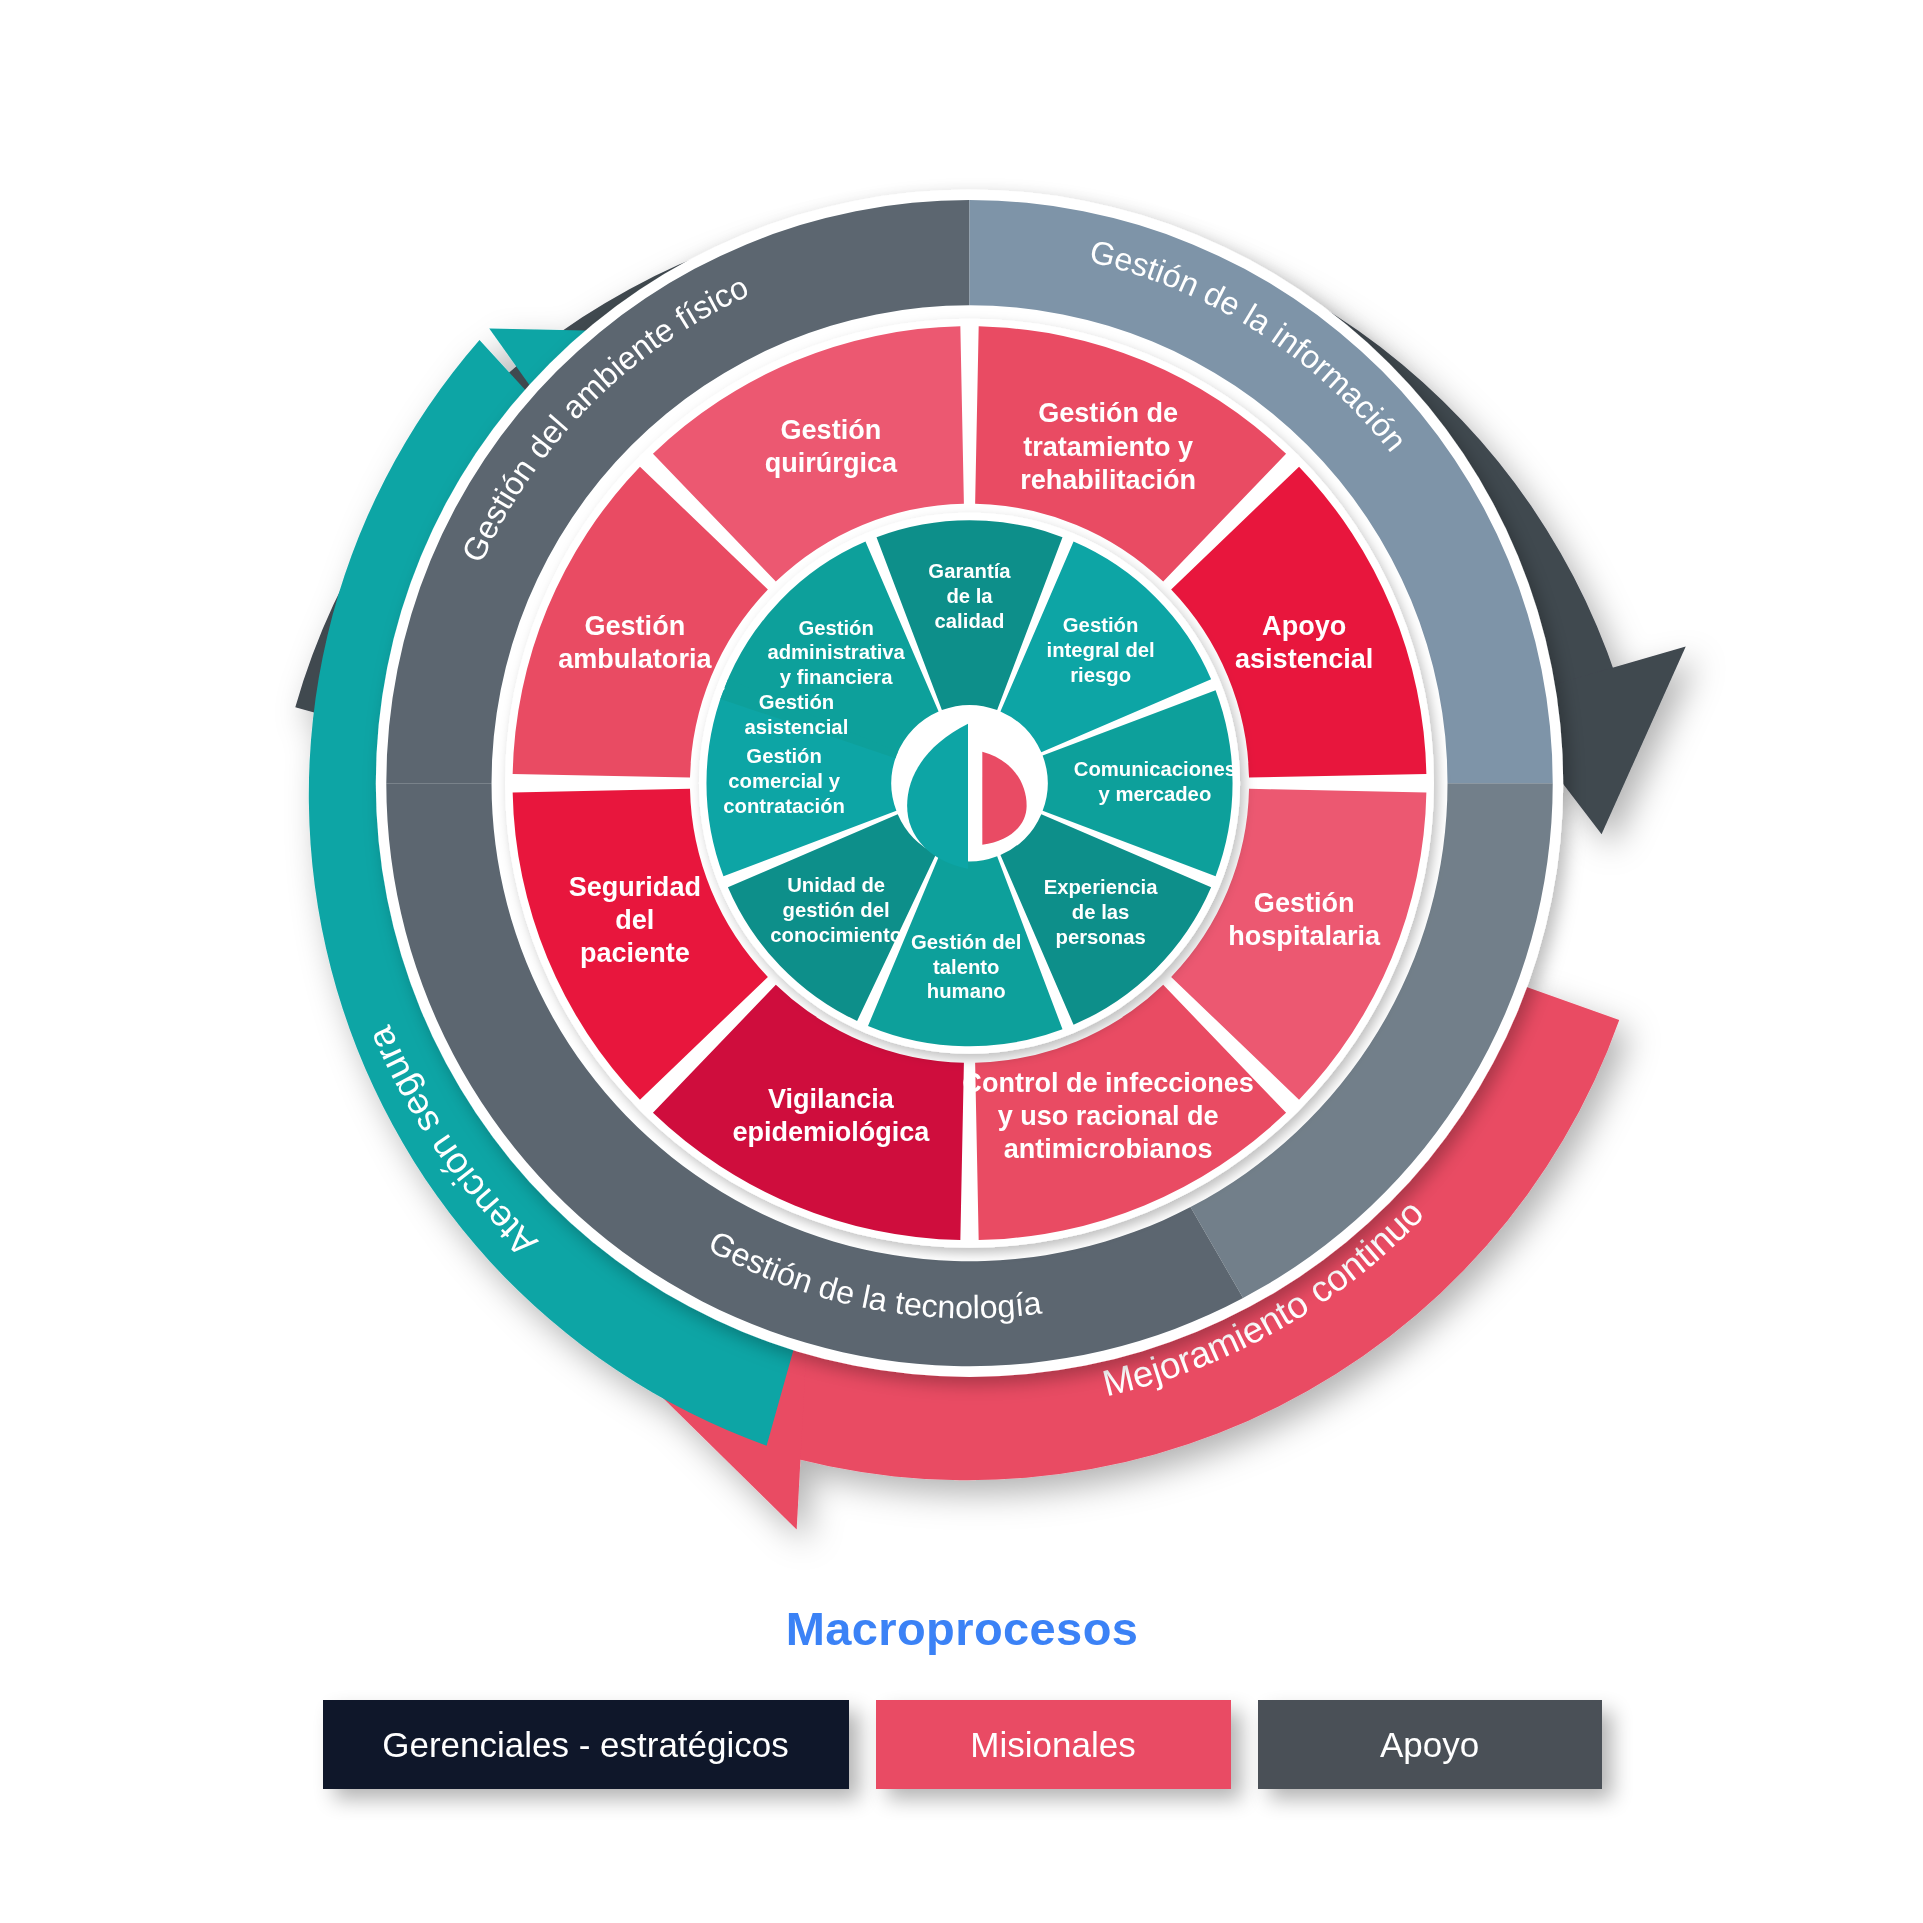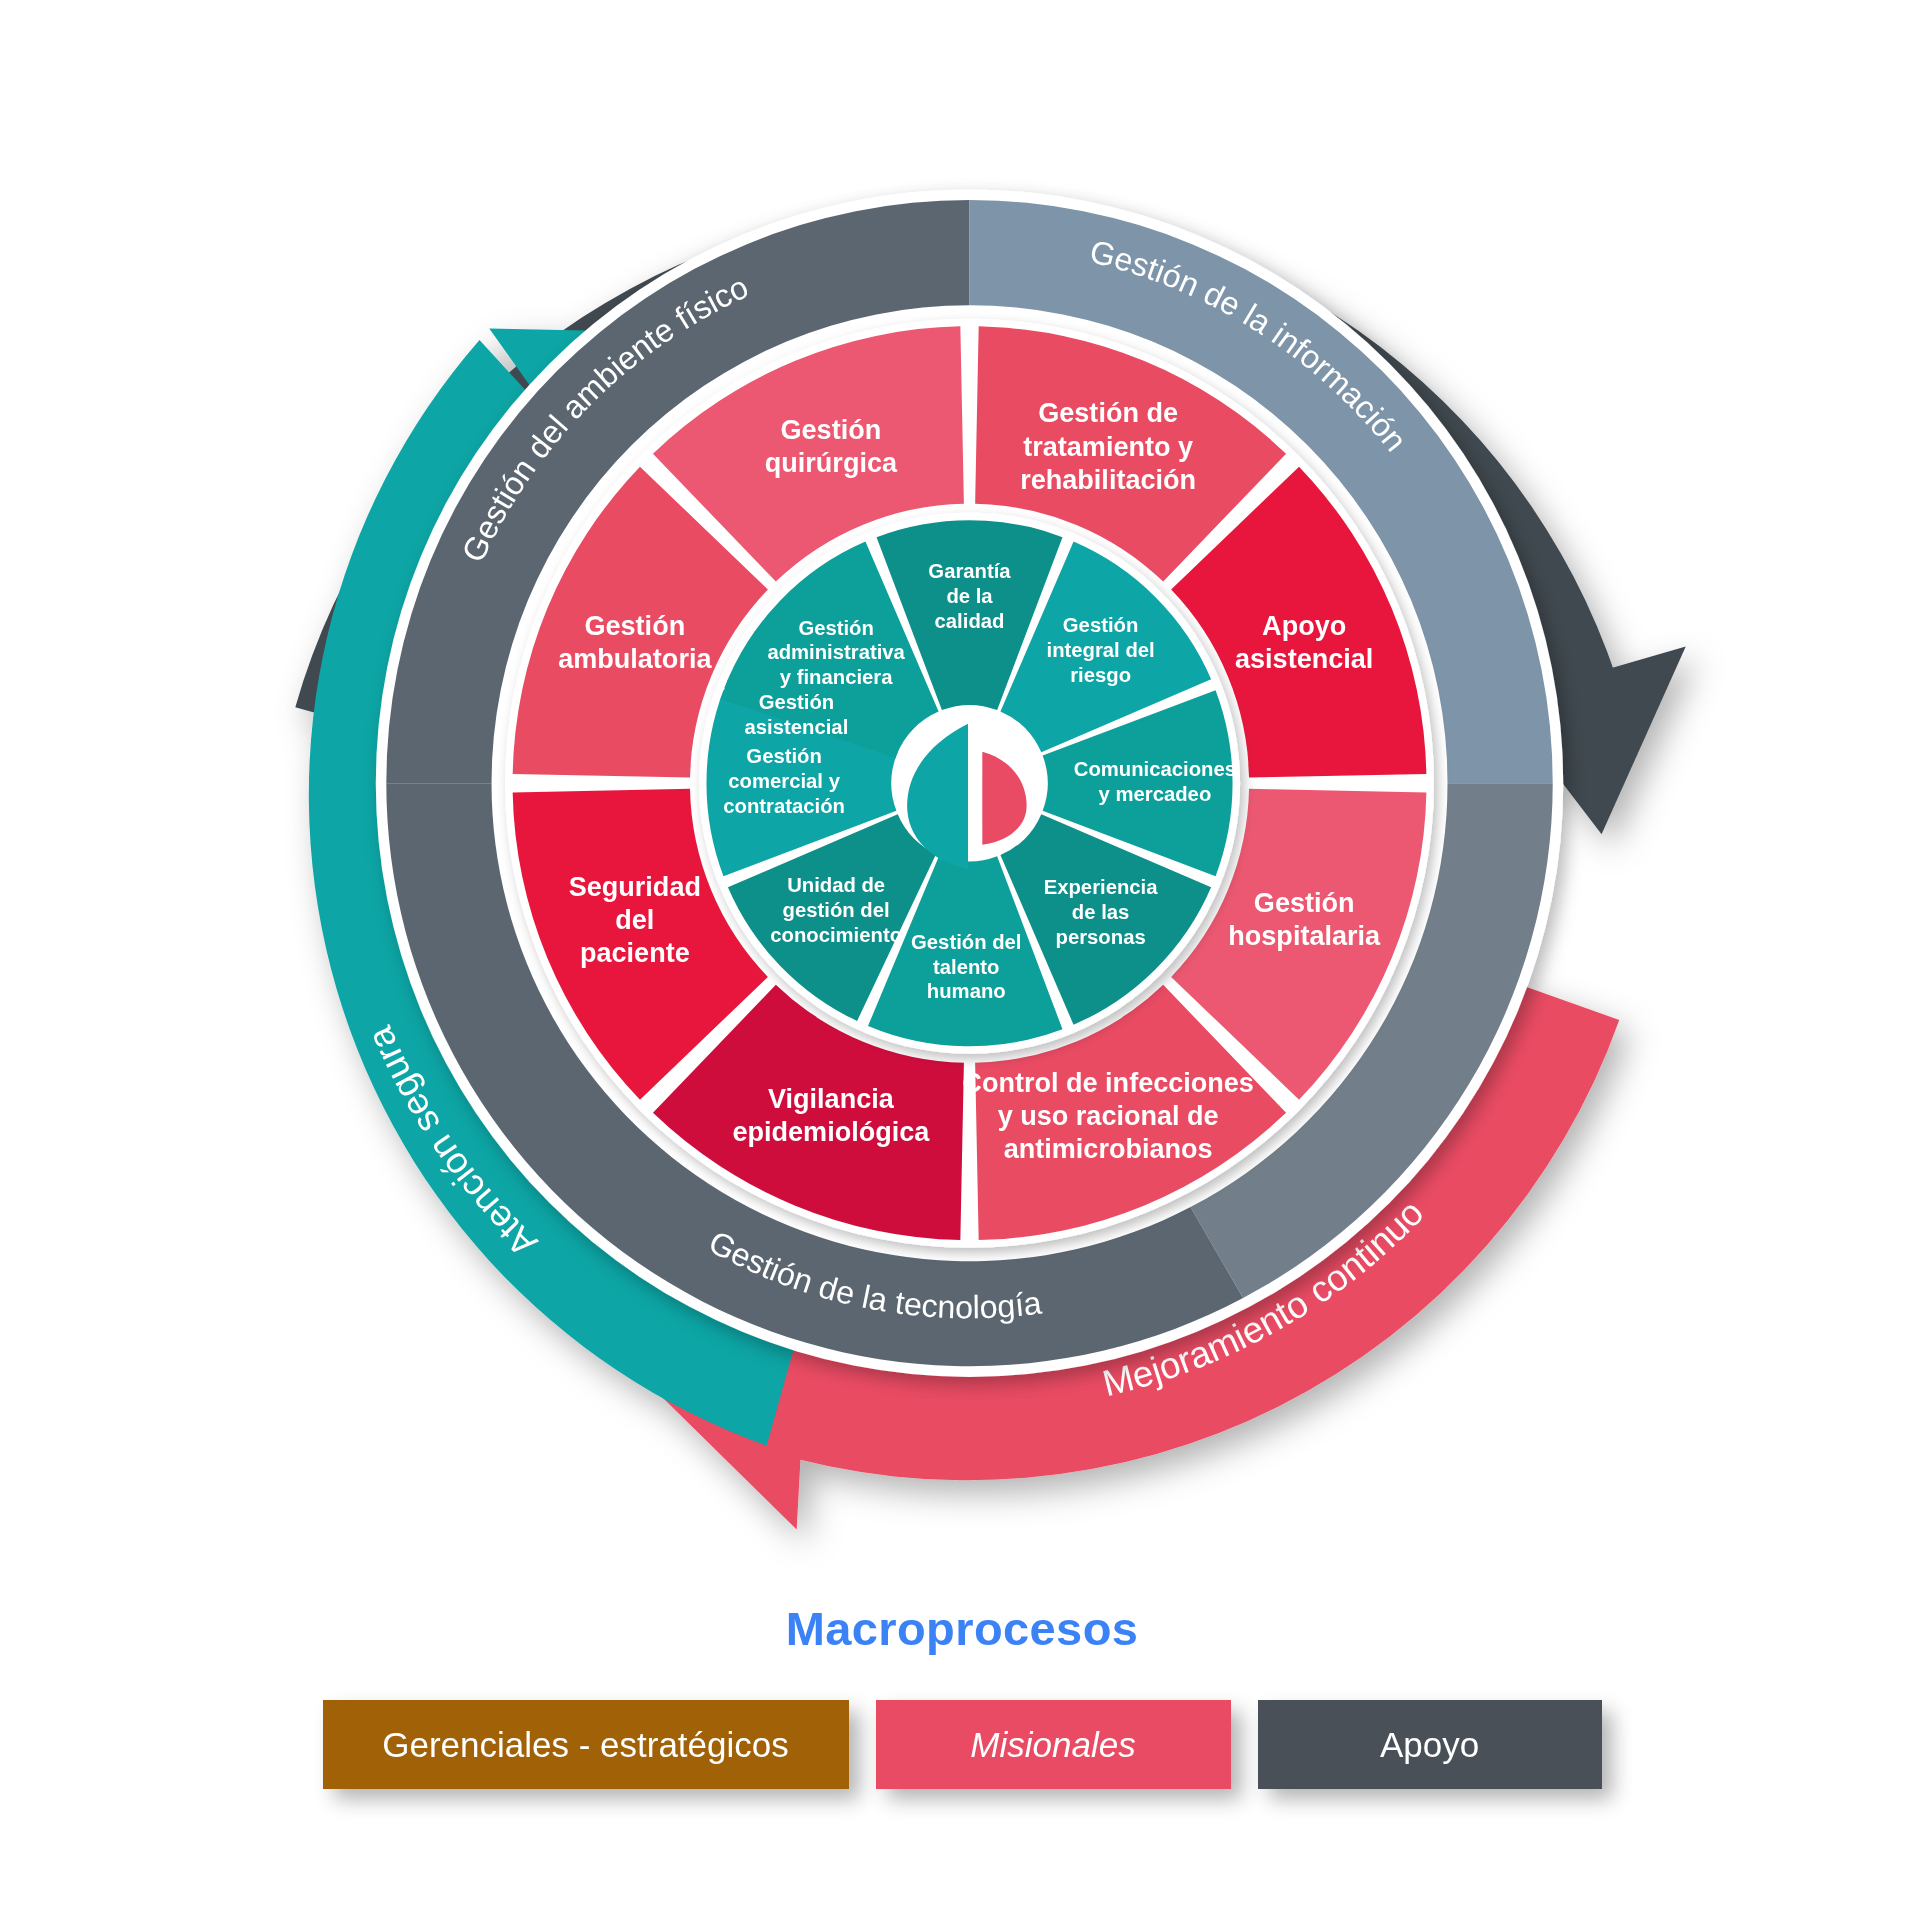--- a/index.html
+++ b/index.html
@@ -11,23 +11,23 @@
   .mid-label{font-size:36px;}
   .inner-label{font-size:27px;}
   .arc-label{fill:#ffffff;font-family:"Liberation Sans",sans-serif;font-weight:normal;font-size:43px;}
   .arc-label-outer{font-size:49px;}
   .legend-wrap{position:absolute;left:0;top:1601px;width:1924px;text-align:center;}
   .legend-title{font-family:"Liberation Sans",sans-serif;font-weight:bold;font-size:47px;color:#3b82f6;letter-spacing:0.4px;margin:0 0 44px 0;}
   .legend-row{display:flex;justify-content:center;align-items:flex-start;gap:27px;}
   .legend-chip{height:89px;display:flex;align-items:center;justify-content:center;
     color:#fff;font-size:35px;font-family:"Liberation Sans",sans-serif;
     box-shadow:10.5px 10.5px 19.5px rgba(0,0,0,.30);}
-  .chip-0{width:526px;background:#a16207;}
+  .chip-0{width:526px;background:#0f172a;}
   .chip-1{width:355px;background:#E8days;}
-  .chip-1{background:#E94B64;font-style:italic;}
+  .chip-1{background:#E94B64;}
   .chip-2{width:344px;background:#4A5057;}
 </style>
 </head>
 <body>
 
 <div id="stage">
 
   <svg class="wheel-svg" width="1924" height="1601" viewBox="0 0 2560 2130">
     <defs>
       <filter id="sh" x="-30%" y="-30%" width="180%" height="180%">

